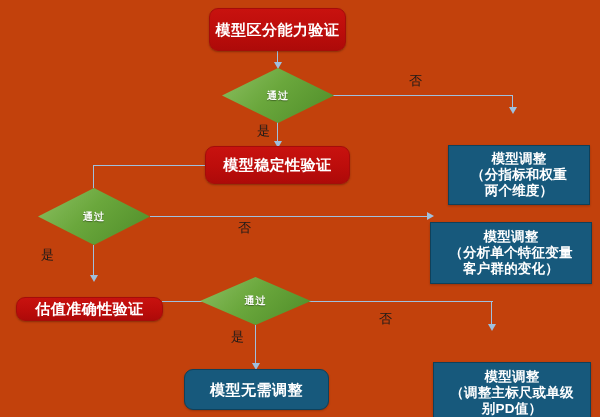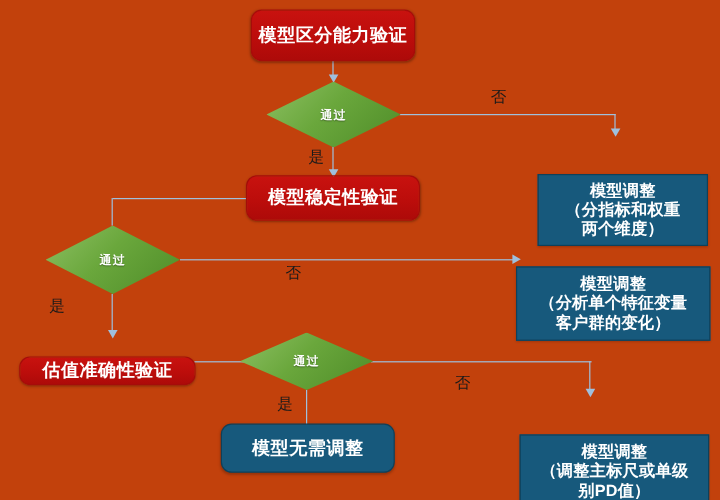--- a/index.html
+++ b/index.html
@@ -187,21 +187,21 @@
     <div class="diamond-shape"></div>
     <div class="diamond-label">通过</div>
   </div>
 
   <div class="node blue-box" style="left:433px; top:325px; width:158px; height:62px;">
     <span class="lines">模型调整
 （调整主标尺或单级
 别PD值）</span>
   </div>
 
-  <div class="node blue-box-round" style="left:184px; top:353px; width:145px; height:41px;">
+  <div class="node blue-box-round" style="left:184px; top:369px; width:145px; height:41px;">
     <span>模型无需调整</span>
   </div>
 
   <div class="edge-label" style="left:409px; top:72px;">否</div>
 
   <div class="edge-label" style="left:257px; top:122px;">是</div>
 
   <div class="edge-label" style="left:238px; top:219px;">否</div>
 
   <div class="edge-label" style="left:41px; top:246px;">是</div>

